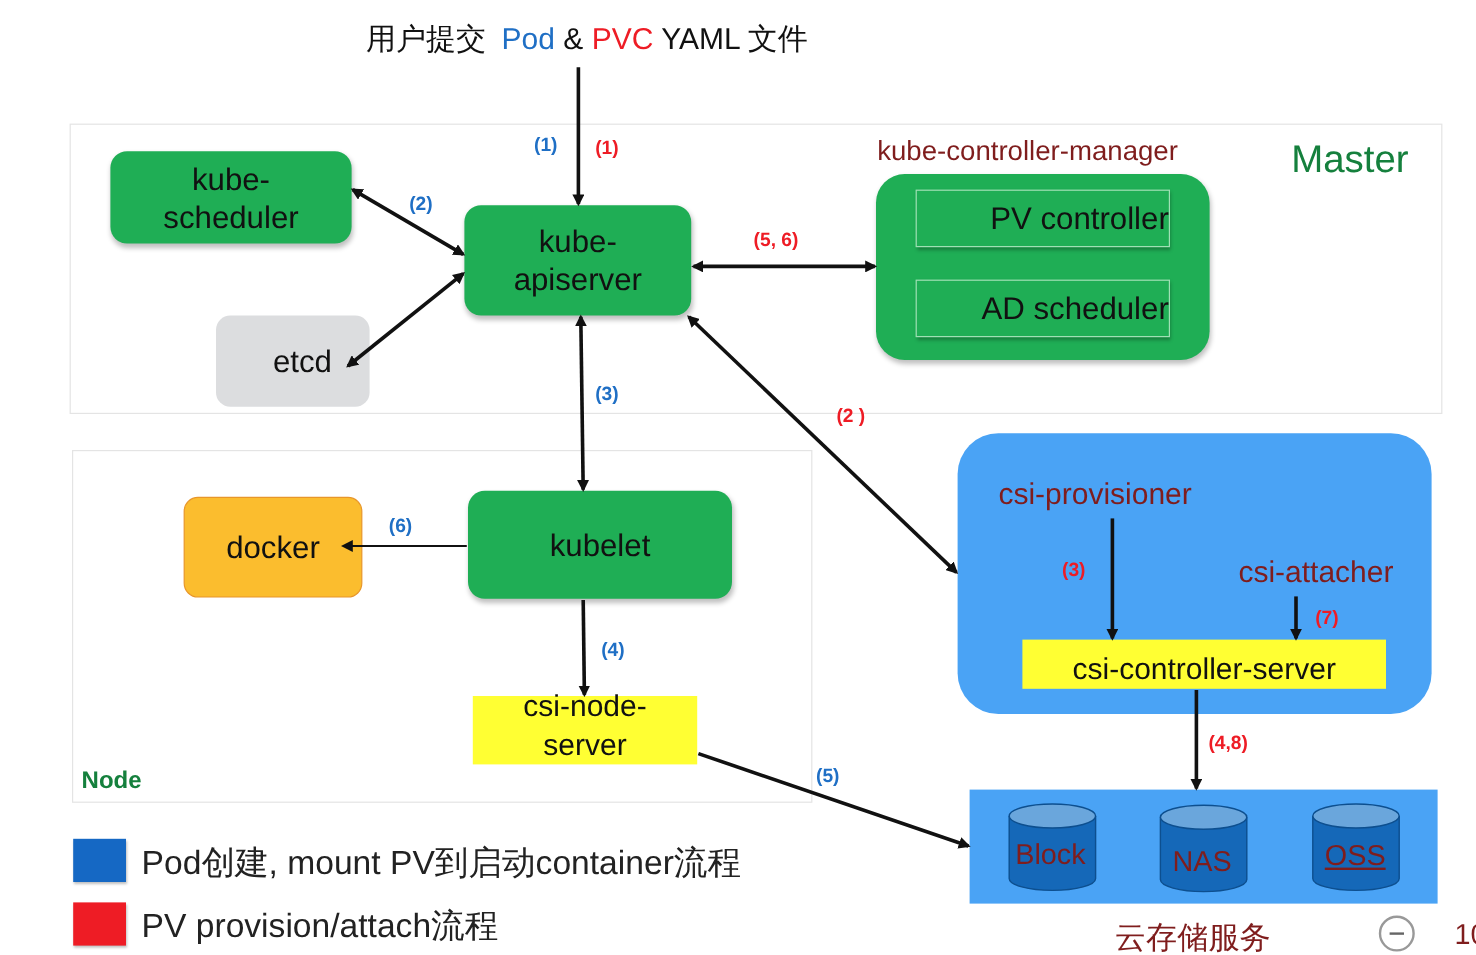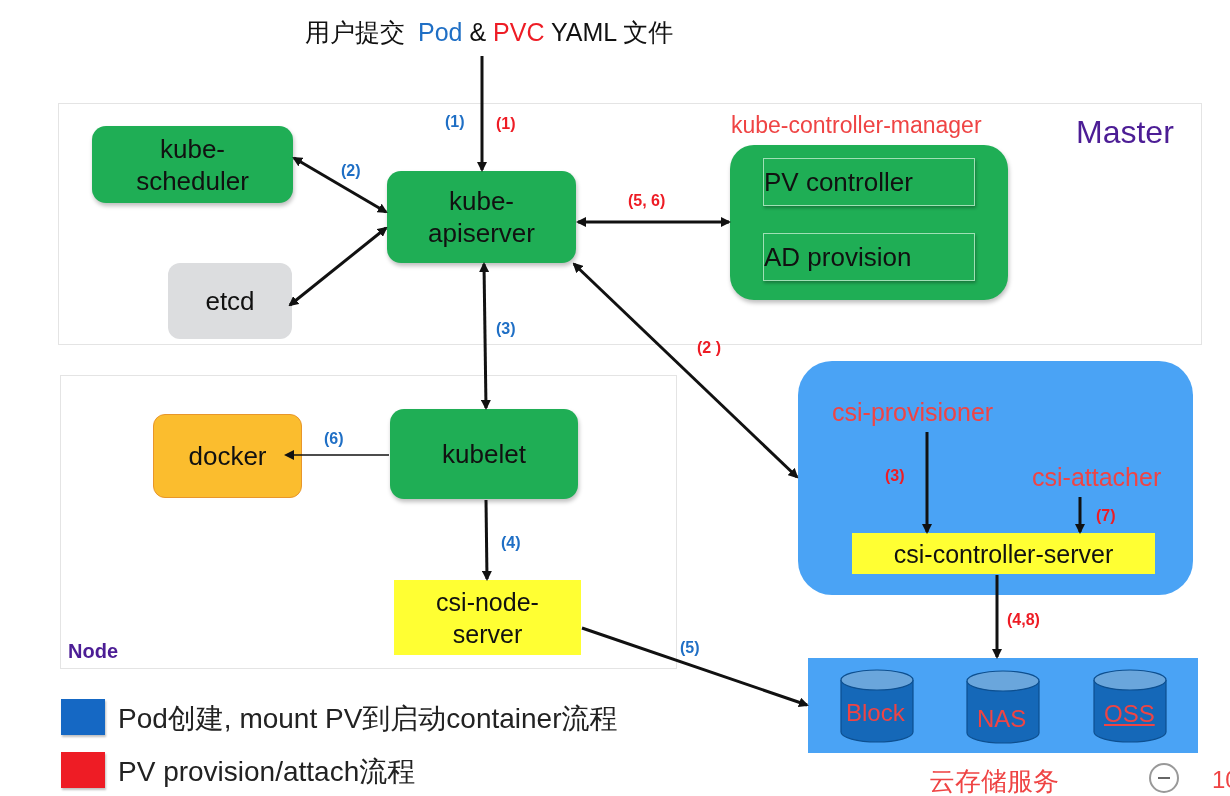--- a/index.html
+++ b/index.html
@@ -1,38 +1,38 @@
 <!DOCTYPE html>
 <html><head>
 <meta charset="utf-8">
 <style>
   html, body { margin: 0; padding: 0; background: #ffffff; }
   body { width: 1230px; height: 796px; position: relative; overflow: hidden;
          font-family: "Liberation Sans", "DejaVu Sans", sans-serif; color: #111; }
   .abs { position: absolute; }
   .region { position: absolute; border: 1px solid #e4e4e4; background: #fff; }
-  .region-label { position: absolute; font-size: 32px; color: #4c1d95; }
+  .region-label { position: absolute; font-size: 32px; color: #15803d; }
   .green { position: absolute; background: #1fae55; border-radius: 14px;
            box-shadow: 1px 3px 4px rgba(0,0,0,0.25); display: flex; align-items: center;
            justify-content: center; text-align: center; font-size: 26px; line-height: 32px; color: #111; }
   .gray { position: absolute; background: #dcdddf; border-radius: 12px; display: flex;
           align-items: center; justify-content: center; font-size: 26px; color: #111; }
   .orange { position: absolute; background: #fbbd2e; border: 1.5px solid #e8962a; border-radius: 12px;
             display: flex; align-items: center; justify-content: center; font-size: 26px; color: #111; margin-left: 16px; }
-  .yellow { position: absolute; background: #ffff33; display: flex; align-items: center;
+  .yellow { position: absolute; background: #ffff33; display: flex; align-items: flex-end;
             justify-content: center; text-align: center; font-size: 25px; line-height: 32px; color: #111; }
   .inner-box { position: absolute; border: 1px solid #9fe0b5; background: #1fae55;
                box-shadow: 1px 2px 3px rgba(0,0,0,0.3); display: flex; align-items: center;
-               justify-content: flex-start; font-size: 26px; color: #111; }
+               justify-content: flex-end; font-size: 26px; color: #111; }
   .step { position: absolute; font-size: 16px; font-weight: bold; }
   .step.blue { color: #1f6fc5; }
   .step.red { color: #ee1c25; }
   .csi-panel { position: absolute; background: #4aa3f5; border-radius: 34px; }
   .storage { position: absolute; background: #4aa3f5; }
-  .plain-text { position: absolute; font-size: 25px; color: #ef4444; white-space: nowrap; }
+  .plain-text { position: absolute; font-size: 25px; color: #7f1d1d; white-space: nowrap; }
   .legend-swatch { position: absolute; width: 44px; height: 36px; box-shadow: 1px 2px 2px rgba(0,0,0,0.25); }
   .legend-text { position: absolute; font-size: 28px; color: #222; white-space: nowrap; }
   svg.overlay { position: absolute; left: 0; top: 0; pointer-events: none; }
 </style>
 </head>
 <body>
 
 <div class="abs" style="left:305px; top:16px; font-size:25px; white-space:nowrap;">
   <span>用户提交</span>
   <span style="color:#1f6fc5; margin-left:6px;">Pod</span>
@@ -44,44 +44,44 @@
 <div class="region" style="left:58px; top:103px; width:1142px; height:240px;"></div>
 <div class="region-label" style="left:1076px; top:114px;">Master</div>
 
 <div class="region" style="left:60px; top:375px; width:615px; height:292px;"></div>
 <div class="region-label" style="left:68px; top:640px; font-size:20px;font-weight:bold;">Node</div>
 
 <div class="green" style="left:92px; top:126px; width:201px; height:77px; white-space:pre-line;">
   <span>kube-
 scheduler</span>
 </div>
-<div class="gray" style="left:168px; top:263px; width:124px; height:76px;">
+<div class="gray" style="left:180px; top:263px; width:112px; height:76px;padding-left:16px;">
   <span>etcd</span>
 </div>
 <div class="green" style="left:387px; top:171px; width:189px; height:92px; white-space:pre-line;">
   <span>kube-
 apiserver</span>
 </div>
 
 <div class="plain-text" style="left:731px; top:112px; font-size:23px;">kube-controller-manager</div>
 <div class="green" style="left:730px; top:145px; width:278px; height:155px; border-radius:24px;"></div>
 <div class="inner-box" style="left:763px; top:158px; width:210px; height:46px;">
   <span>PV controller</span>
 </div>
 <div class="inner-box" style="left:763px; top:233px; width:210px; height:46px;">
-  <span>AD provision</span>
+  <span>AD scheduler</span>
 </div>
 
 <div class="orange" style="left:137px; top:414px; width:147px; height:82px;">
   <span>docker</span>
 </div>
-<div class="green" style="left:390px; top:409px; width:188px; height:90px;">
+<div class="green" style="left:390px; top:409px; width:220px; height:90px;">
   <span>kubelet</span>
 </div>
-<div class="yellow" style="left:394px; top:580px; width:187px; height:75px; white-space:pre-line;">
+<div class="yellow" style="left:394px; top:580px; width:187px; height:57px; white-space:pre-line;">
   <span>csi-node-
 server</span>
 </div>
 
 <div class="csi-panel" style="left:798px; top:361px; width:395px; height:234px;"></div>
 <div class="plain-text" style="left:832px; top:398px;">csi-provisioner</div>
 <div class="plain-text" style="left:1032px; top:463px;">csi-attacher</div>
 <div class="yellow" style="left:852px; top:533px; width:303px; height:41px;">
   <span>csi-controller-server</span>
 </div>

